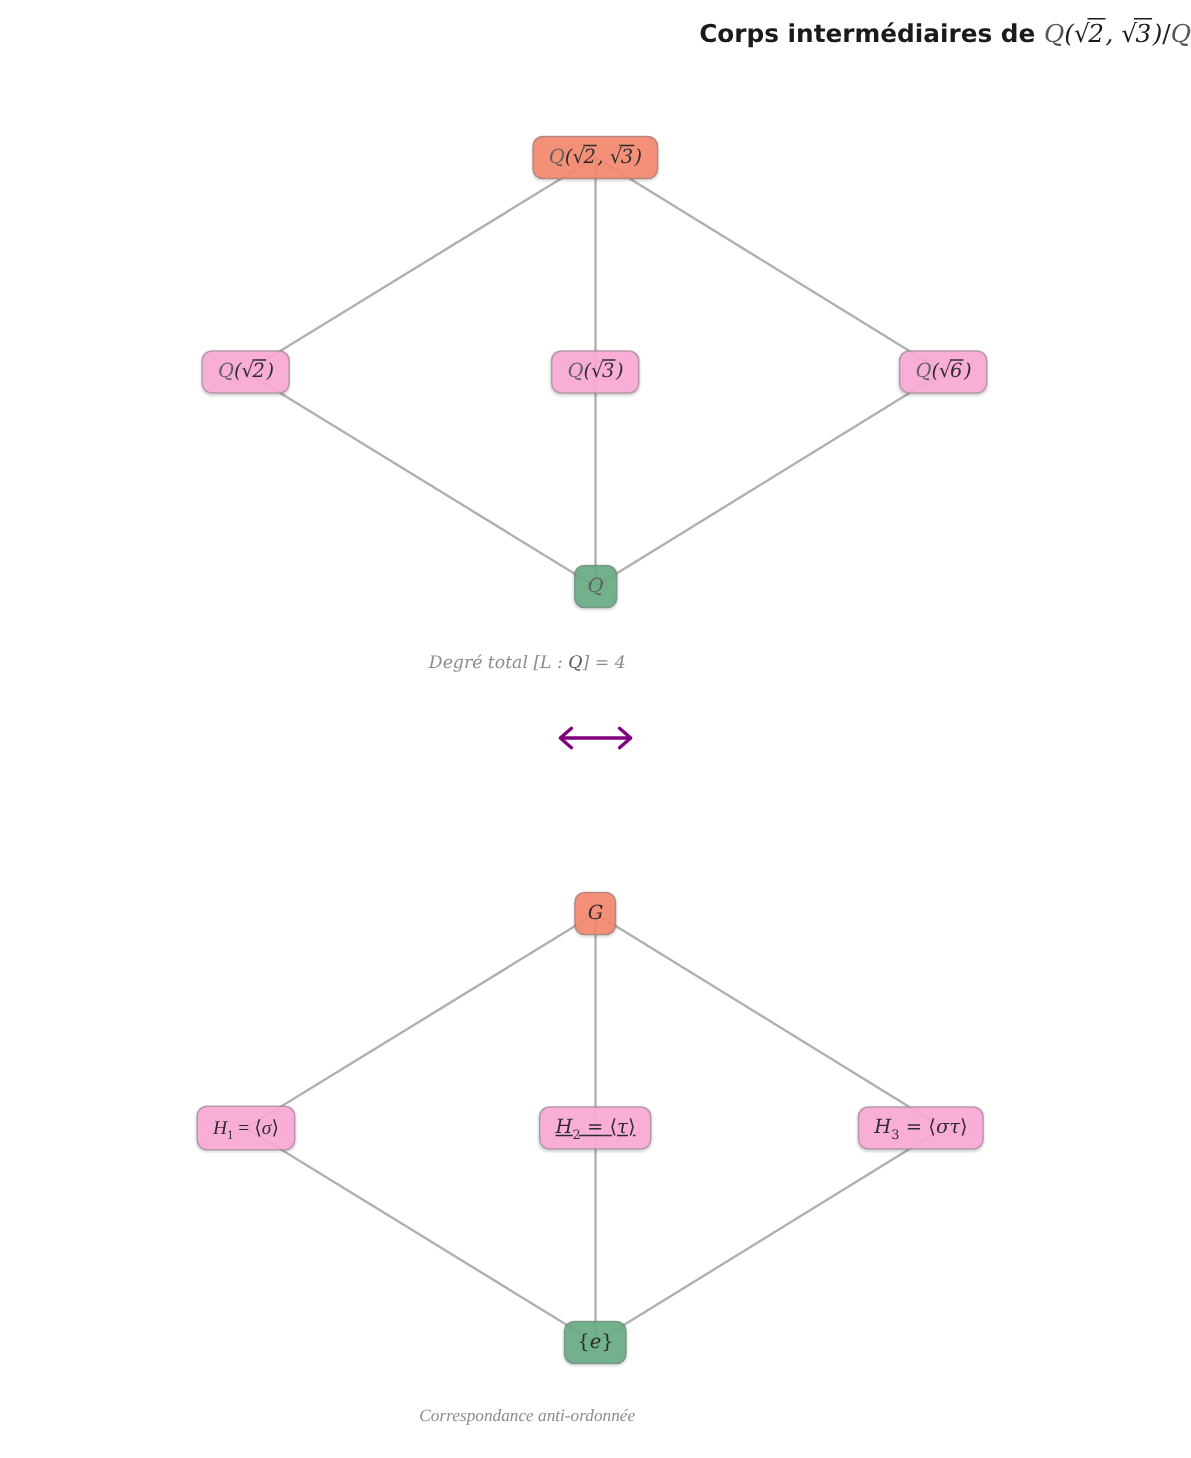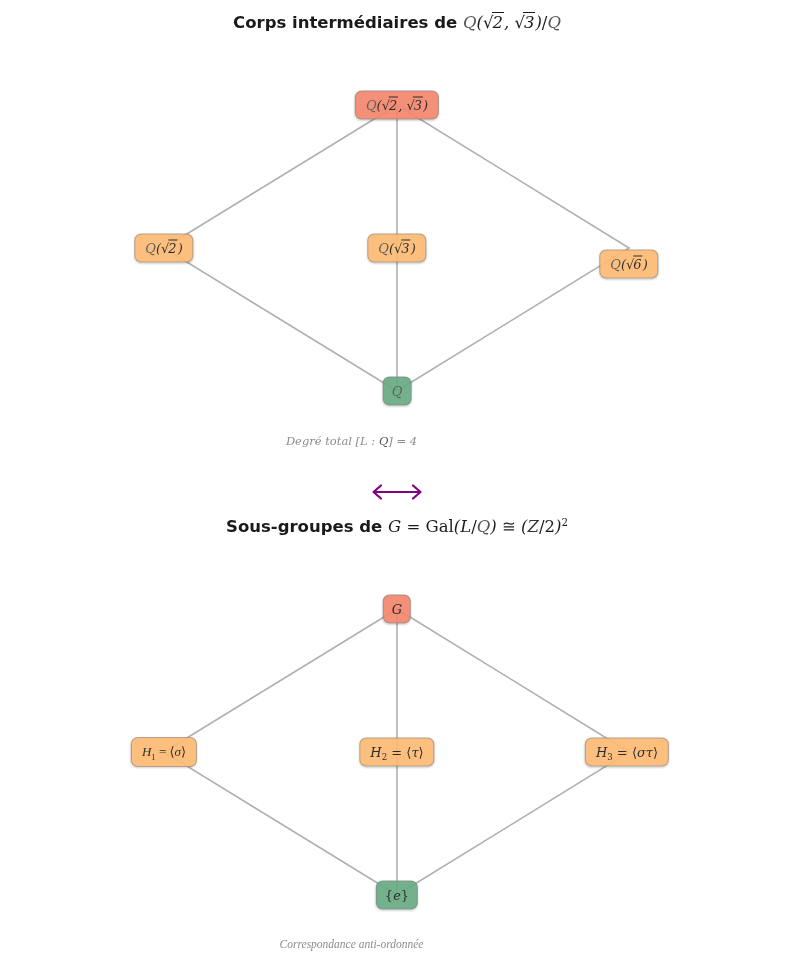--- a/index.html
+++ b/index.html
@@ -25,21 +25,21 @@
     position: absolute;
     left: 0;
     width: 794px;
     text-align: center;
     font-family: "DejaVu Sans", sans-serif;
     font-weight: bold;
     font-size: 16.5px;
     color: #1a1a1a;
     white-space: nowrap;
   }
-  #title-fields { top: 13px; }
+  #title-fields { top: 13px; text-align: right; }
   #title-groups { top: 517px; }
 
   .title-math {
     font-family: "DejaVu Serif", serif;
     font-weight: normal;
     font-style: italic;
   }
   .upright { font-style: normal; }
 
   
@@ -100,21 +100,21 @@
     white-space: nowrap;
     font-family: "DejaVu Serif", serif;
     font-style: italic;
     font-size: 13px;
     color: #1b1b1b;
     opacity: 0.92;
     border: 1px solid rgba(120,120,120,0.55);
     box-shadow: 0 1px 2px rgba(0,0,0,0.18);
   }
   .node.top    { background: #f4866d; }
-  .node.mid    { background: #fdba74; }
+  .node.mid    { background: #f9a8d4; }
   .node.bottom { background: #67ab83; }
 
   .node.small { padding: 6px 8px; }
 
   
   .caption {
     position: absolute;
     left: 0;
     width: 703px;
     text-align: center;
@@ -167,21 +167,21 @@
     </div>
 
     <div class="node mid" style="left:164px; top:168px;">
       <span class="bb">Q</span>(<span class="rad">√<span class="radicand">2</span></span>)
     </div>
 
     <div class="node mid" style="left:397px; top:168px;">
       <span class="bb">Q</span>(<span class="rad">√<span class="radicand">3</span></span>)
     </div>
 
-    <div class="node mid" style="left:629px; top:168px;margin-top:16px;">
+    <div class="node mid" style="left:629px; top:168px;">
       <span class="bb">Q</span>(<span class="rad">√<span class="radicand">6</span></span>)
     </div>
 
     <div class="node bottom small" style="left:397px; top:311px;">
       <span class="bb">Q</span>
     </div>
   </div>
 
   <div class="caption" id="caption-fields">
     <span class="cap-math">Degré total [L : <span class="bb">Q</span>] = 4</span>
@@ -190,47 +190,44 @@
   <div id="correspondence-arrow">
     <svg width="64" height="22" viewBox="0 0 64 22">
       <g stroke="#800080" stroke-width="2.2" fill="none" stroke-linecap="round" stroke-linejoin="round">
         <line x1="9" y1="11" x2="55" y2="11"></line>
         <polyline points="16,4.5 8.5,11 16,17.5"></polyline>
         <polyline points="48,4.5 55.5,11 48,17.5"></polyline>
       </g>
     </svg>
   </div>
 
-  <div class="section-title" id="title-groups">
-    <span>Sous-groupes de </span><span class="title-math">G <span class="upright">=</span> <span class="upright">Gal</span>(L<span class="upright">/</span><span class="bb">Q</span>) <span class="upright">≅</span> (<span class="bbz">Z</span><span class="upright">/2</span>)<sup class="exp upright">2</sup></span>
-  </div>
 
   <div class="lattice" id="lattice-groups">
     <svg width="794" height="334" viewBox="0 0 794 334">
       <g stroke="#b0b0b0" stroke-width="1.6" fill="none" stroke-linecap="round">
         <line x1="397" y1="26" x2="164" y2="169"></line>
         <line x1="397" y1="26" x2="397" y2="169"></line>
         <line x1="397" y1="26" x2="629" y2="169"></line>
         <line x1="164" y1="169" x2="397" y2="312"></line>
         <line x1="397" y1="169" x2="397" y2="312"></line>
         <line x1="629" y1="169" x2="397" y2="312"></line>
       </g>
     </svg>
 
     <div class="node top small" style="left:397px; top:26px;">G</div>
 
     <div class="node mid" style="left:164px; top:169px;font-family:Liberation Serif, serif;">
       H<sub class="idx">1</sub> <span class="upright">=</span> <span class="upright">⟨</span>σ<span class="upright">⟩</span>
     </div>
 
-    <div class="node mid" style="left:397px; top:169px;">
+    <div class="node mid" style="left:397px; top:169px;text-decoration:underline;">
       H<sub class="idx">2</sub> <span class="upright">=</span> <span class="upright">⟨</span>τ<span class="upright">⟩</span>
     </div>
 
-    <div class="node mid" style="left:627px; top:169px;">
+    <div class="node mid" style="left:614px; top:169px;">
       H<sub class="idx">3</sub> <span class="upright">=</span> <span class="upright">⟨</span>στ<span class="upright">⟩</span>
     </div>
 
     <div class="node bottom small" style="left:397px; top:312px;">
       <span class="upright">{</span>e<span class="upright">}</span>
     </div>
   </div>
 
   <div class="caption" id="caption-groups">Correspondance anti-ordonnée</div>
 

